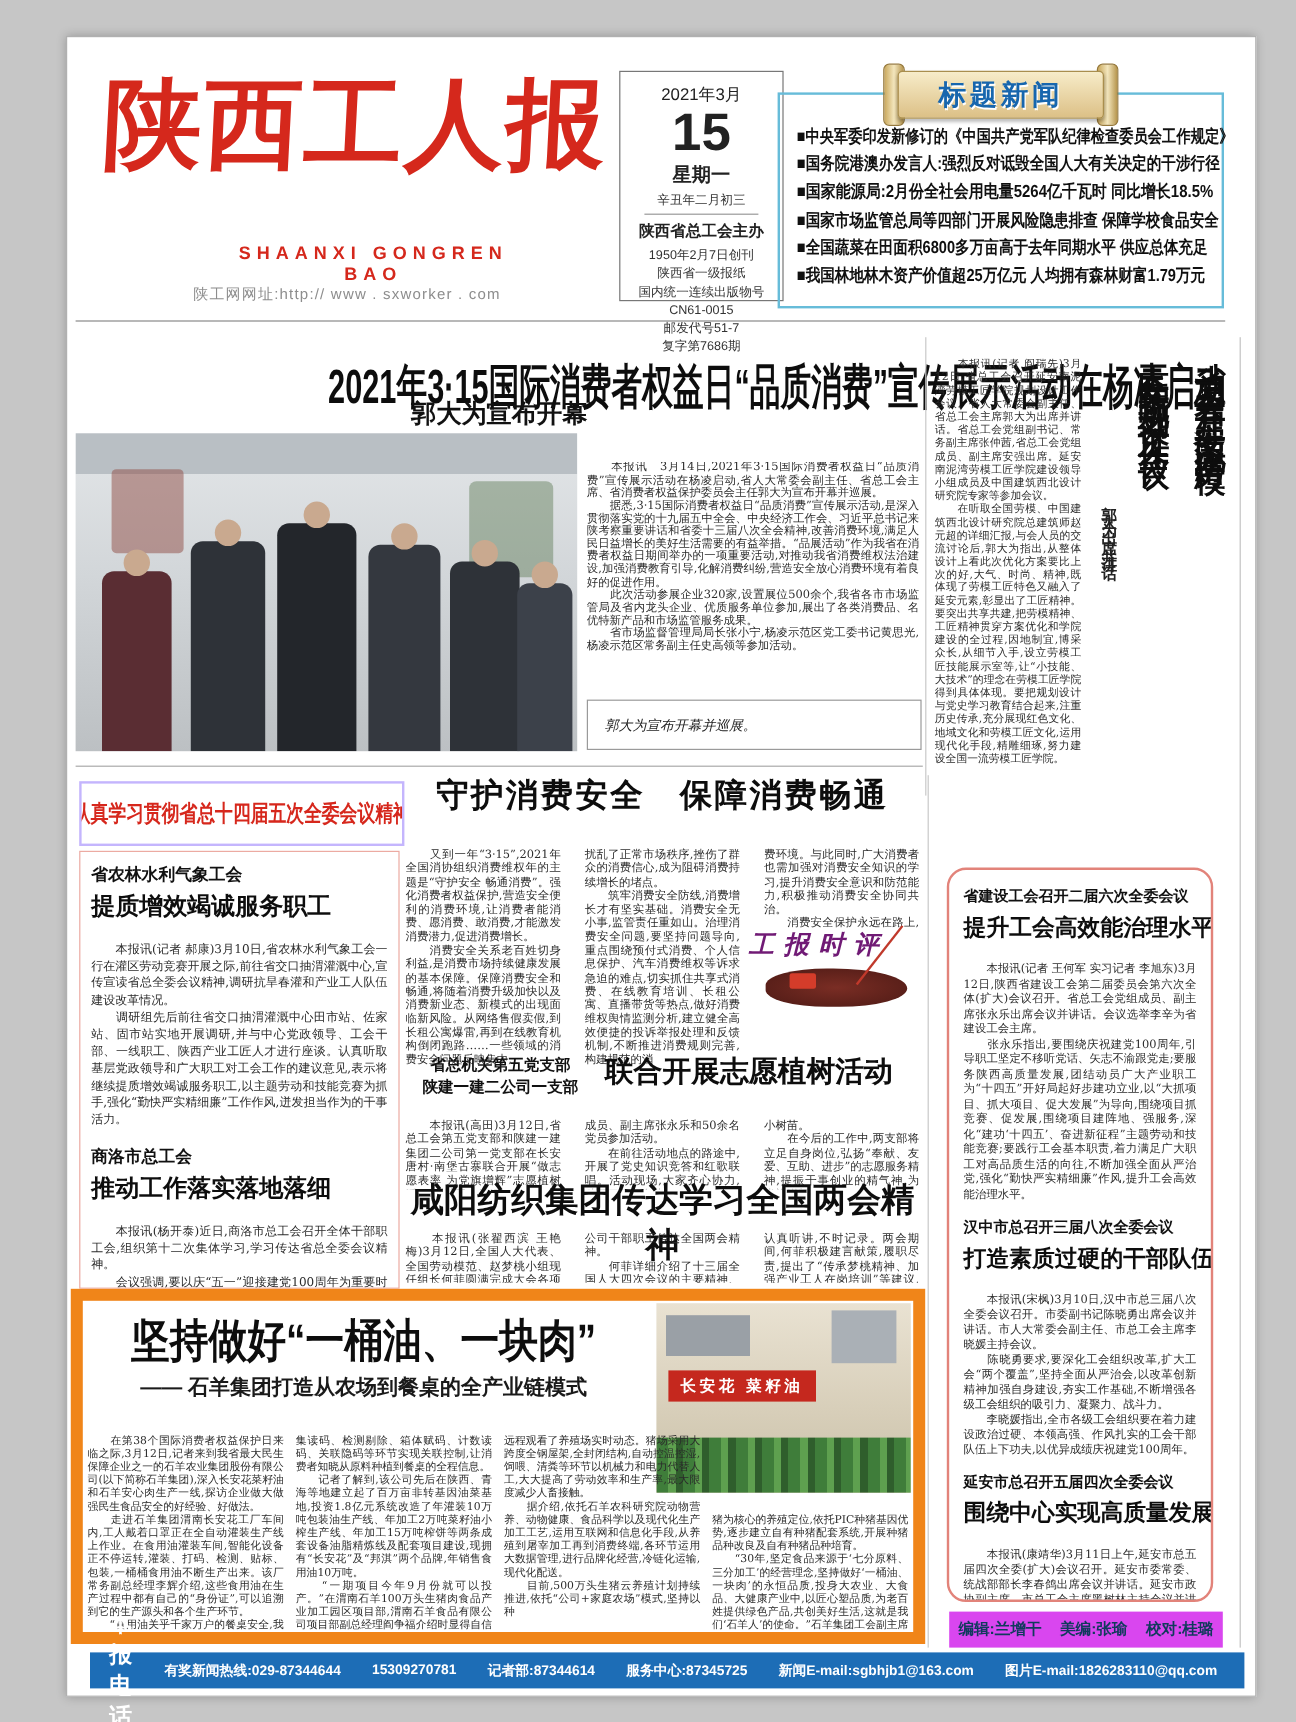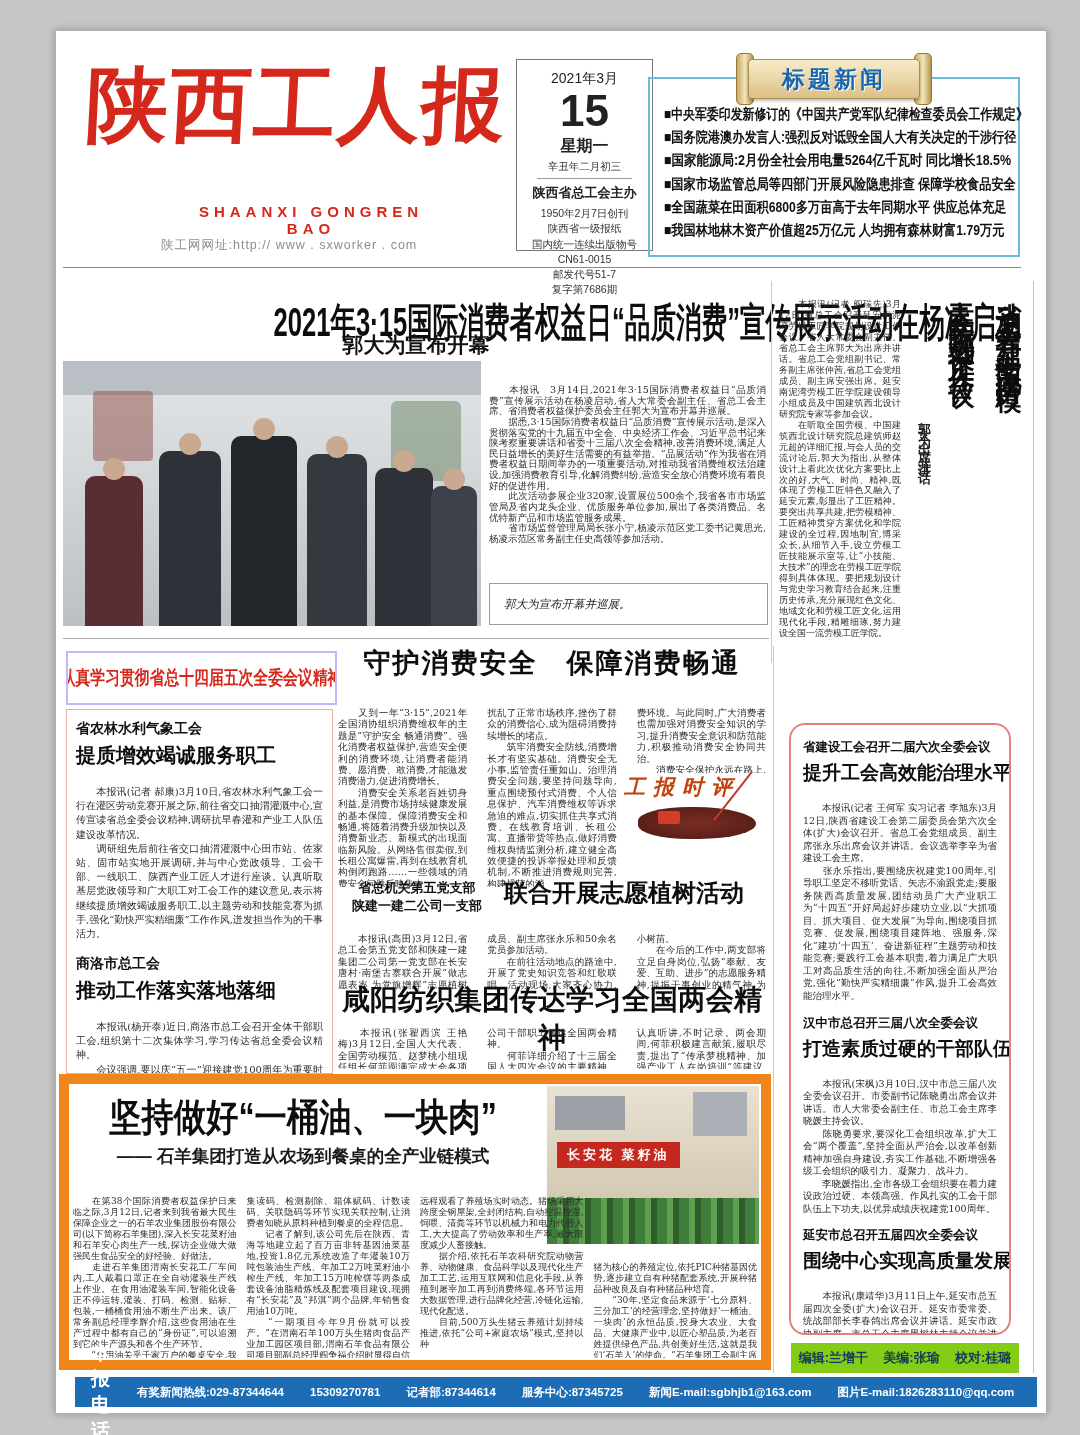--- a/index.html
+++ b/index.html
@@ -58,30 +58,30 @@
   .art-title{font-size:20px;font-weight:900;color:#0d0d0d;margin:4px 0 6px;white-space:nowrap;
              transform-origin:left center;}
   .body10{font-size:10px;line-height:1.42;}
   .body95{font-size:9.5px;line-height:1.2;}
   .body9{font-size:9px;line-height:1.22;}
   
   .comm-title{text-align:center;font-size:27px;font-weight:900;letter-spacing:2px;color:#0d0d0d;}
   .cols{display:flex;gap:20px;overflow:hidden;}
   .cols>div{flex:1;}
   .stamp{background:#fff;}
-  .stamp .txt{color:#c2410c;font-size:21px;font-weight:900;font-style:italic;letter-spacing:8px;}
+  .stamp .txt{color:#701a75;font-size:21px;font-weight:900;font-style:italic;letter-spacing:8px;}
   .stamp .palette{position:absolute;left:14px;top:34px;width:118px;height:32px;background:radial-gradient(#7a2d24,#4d1a15);
                   border-radius:50% 60% 55% 50%;}
   .stamp .ink{position:absolute;left:34px;top:38px;width:22px;height:13px;background:#d43c2a;border-radius:2px;}
   .stamp .pen{position:absolute;left:108px;top:-8px;width:2px;height:62px;background:#c0392b;transform:rotate(38deg);}
   
   .sidebox{border:2px solid #e2837a;border-radius:16px;box-sizing:border-box;padding:14px 12px;overflow:hidden;}
   .sidebox .kicker{font-size:12.5px;}
   .sidebox .art-title{font-size:19px;}
-  .editors{background:#84cc16;display:flex;align-items:center;justify-content:space-around;
+  .editors{background:#d946ef;display:flex;align-items:center;justify-content:space-around;
            font-size:13px;font-weight:bold;color:#103a5c;}
   
   .orange{border:10px solid #f08519;background:#fff;box-sizing:border-box;}
   .hi-title{text-align:center;}
   .hi-title span{display:inline-block;white-space:nowrap;font-size:38px;font-weight:900;color:#0d0d0d;
                  transform:scaleX(.85);}
   .hi-sub{text-align:center;font-size:17.5px;font-weight:700;color:#1a1a1a;}
   .hi-photo{background:linear-gradient(180deg,#e9e2d2 0%,#d8cfba 55%,#c9c0a8 100%);overflow:hidden;}
   .hi-banner{position:absolute;left:10px;top:56px;height:26px;padding:0 10px;background:#c5281e;color:#fff;
              font-size:13px;font-weight:900;letter-spacing:3px;display:flex;align-items:center;}

